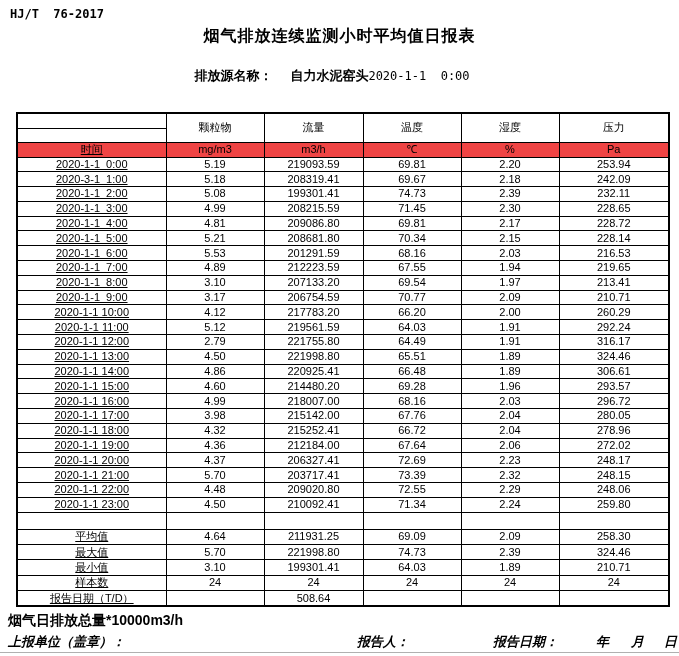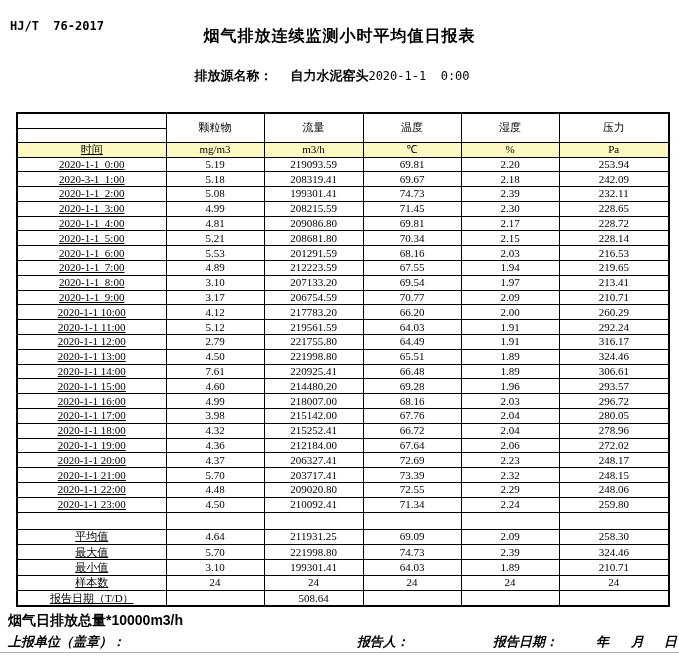--- a/index.html
+++ b/index.html
@@ -5,21 +5,21 @@
   html,body{margin:0;padding:0;background:#ffffff;}
   .doc{
     position:relative;
     width:679px;height:656px;
     background:#ffffff;
     font-family:"Liberation Sans", sans-serif;
     color:#000;
     overflow:hidden;
   }
   .std-code{
-    position:absolute;top:19px;left:10px;
+    position:absolute;top:7px;left:10px;
     font-family:"DejaVu Sans Mono","Liberation Sans",sans-serif;
     font-size:12px;font-weight:bold;white-space:pre;
   }
   .title{
     position:absolute;top:26px;left:0;width:100%;
     text-align:center;font-size:16px;font-weight:bold;
     letter-spacing:1px;
   }
   .meta{
     position:absolute;top:67px;left:10px;right:25px;
@@ -31,37 +31,37 @@
     font-weight:normal;font-size:12px;
     font-family:"DejaVu Sans Mono","Liberation Sans",sans-serif;
     white-space:pre;
   }
   table.report{
     position:absolute;top:112px;left:16px;
     width:652px;
     border-collapse:collapse;
     table-layout:fixed;
     font-size:11px;
-    font-family:Liberation Serif, serif;
+    font-family:Liberation Sans, sans-serif;
     padding-left:28px;
   }
   table.report{border:2px solid #000;}
   table.report td,table.report th{
     border:1px solid #000;
     padding:0;margin:0;
     text-align:center;vertical-align:middle;
     font-weight:normal;
     white-space:pre;
     overflow:hidden;
     line-height:1;
   }
   tr.hrow1{height:15px;}
   tr.hrow2{height:14px;}
   tr.hrow3{height:15px;}
-  tr.hrow3 td{background:#fef9c3;}
+  tr.hrow3 td{background:#ef4444;}
   tbody.data tr{height:14.8px;}
   tr.blank{height:17px;}
   tbody.summary tr{height:15.4px;}
   .u{text-decoration:underline;}
   .note{
     position:absolute;top:612px;left:8px;
     font-size:14px;font-weight:bold;
   }
   .admin{
     position:absolute;top:633px;left:0;width:679px;height:18px;
@@ -234,21 +234,21 @@
         <tr>
           <td class="u">2020-1-1 13:00</td>
           <td>4.50</td>
           <td>221998.80</td>
           <td>65.51</td>
           <td>1.89</td>
           <td>324.46</td>
         </tr>
         <tr>
           <td class="u">2020-1-1 14:00</td>
-          <td>7.61</td>
+          <td>4.86</td>
           <td>220925.41</td>
           <td>66.48</td>
           <td>1.89</td>
           <td>306.61</td>
         </tr>
         <tr>
           <td class="u">2020-1-1 15:00</td>
           <td>4.60</td>
           <td>214480.20</td>
           <td>69.28</td>

